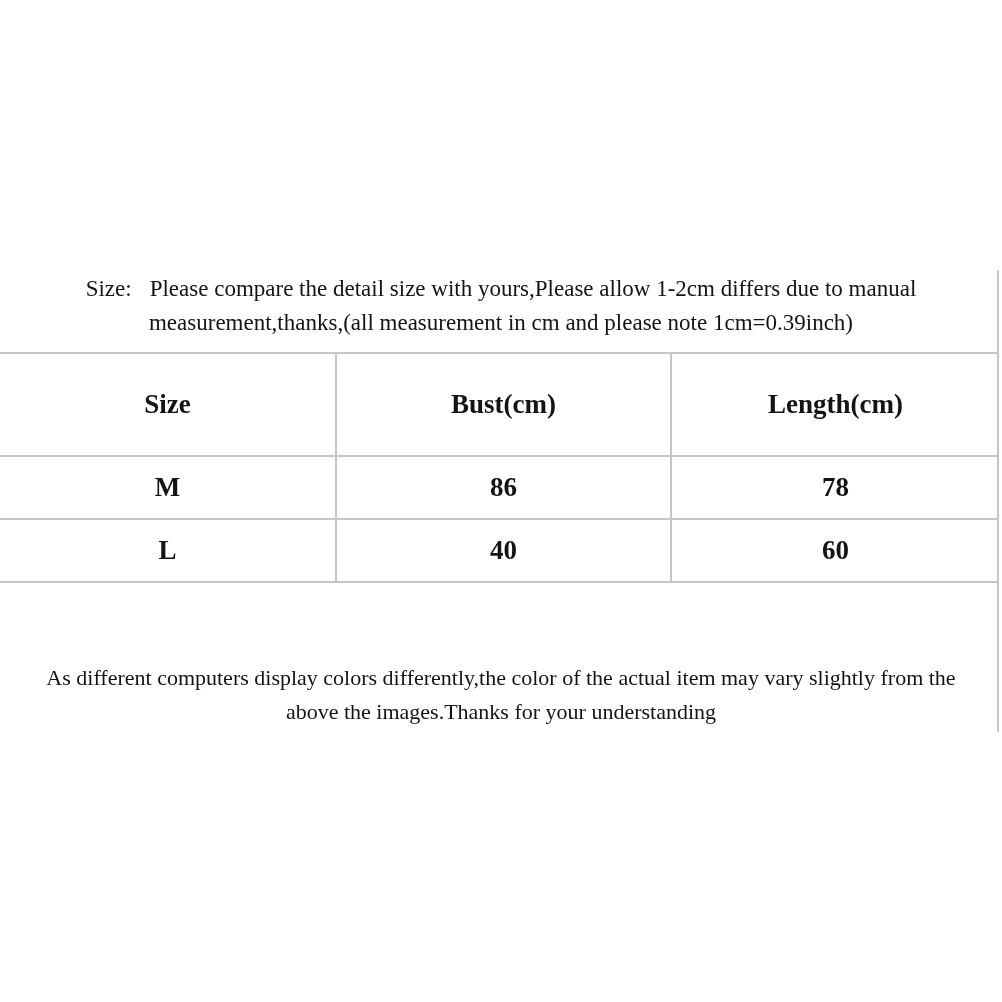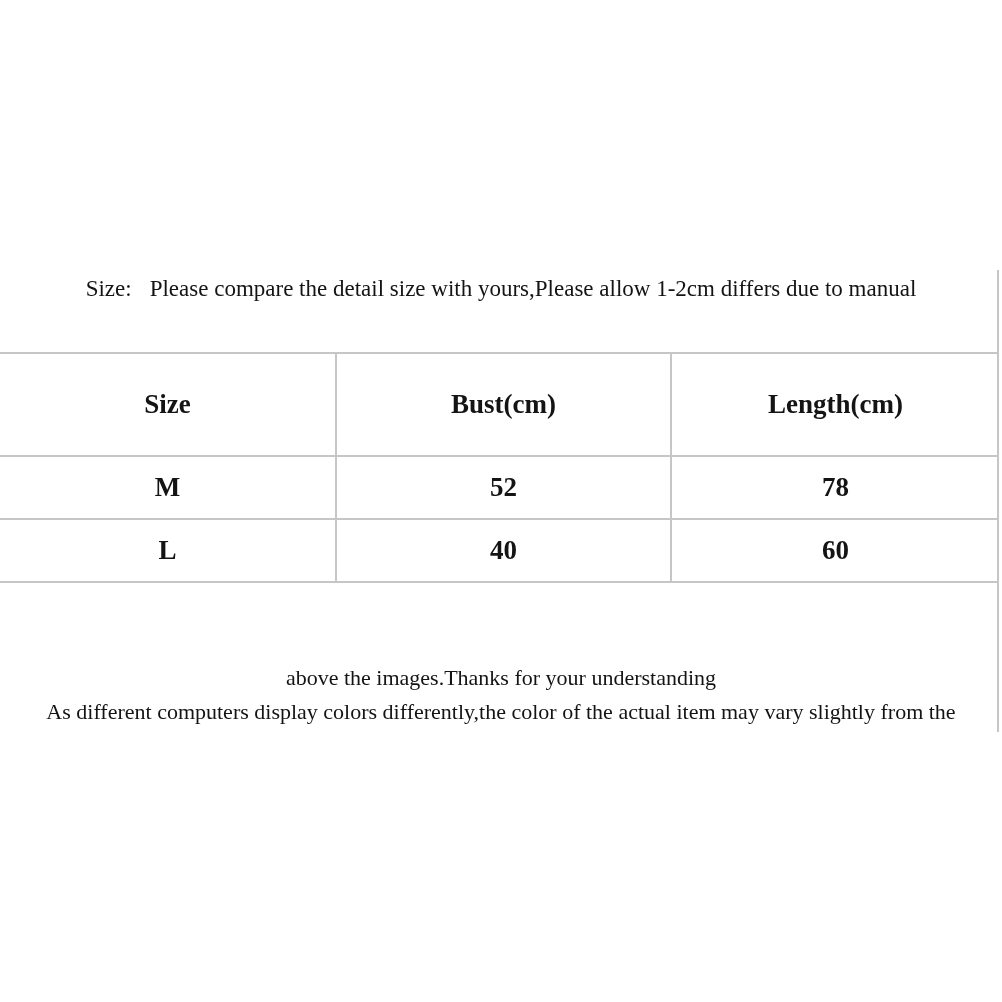--- a/index.html
+++ b/index.html
@@ -82,49 +82,50 @@
     background: #c6c6c6;
   }
 </style>
 </head>
 <body>
 
 <div class="canvas">
 
   <div class="top-note">
     <div><span class="prefix">Size:</span><span>Please compare the detail size with yours,Please allow 1-2cm differs due to manual</span></div>
+    <div>measurement,thanks,(all measurement in cm and please note 1cm=0.39inch)</div>
   </div>
 
   <table class="size-table">
     <colgroup>
       <col style="width:336px">
       <col style="width:335px">
       <col style="width:328px">
     </colgroup>
     <thead>
       <tr>
         <th>Size</th>
         <th>Bust(cm)</th>
         <th>Length(cm)</th>
       </tr>
     </thead>
     <tbody id="size-table-body">
         <tr>
           <td>M</td>
-          <td>52</td>
+          <td>86</td>
           <td>78</td>
         </tr>
         <tr>
           <td>L</td>
           <td>40</td>
           <td>60</td>
         </tr>
       </tbody>
   </table>
 
   <div class="bottom-note">
+    <div>As different computers display colors differently,the color of the actual item may vary slightly from the</div>
     <div>above the images.Thanks for your understanding</div>
-    <div>As different computers display colors differently,the color of the actual item may vary slightly from the</div>
   </div>
 
   <div class="right-rule"></div>
 
 </div>
 
 </body></html>

